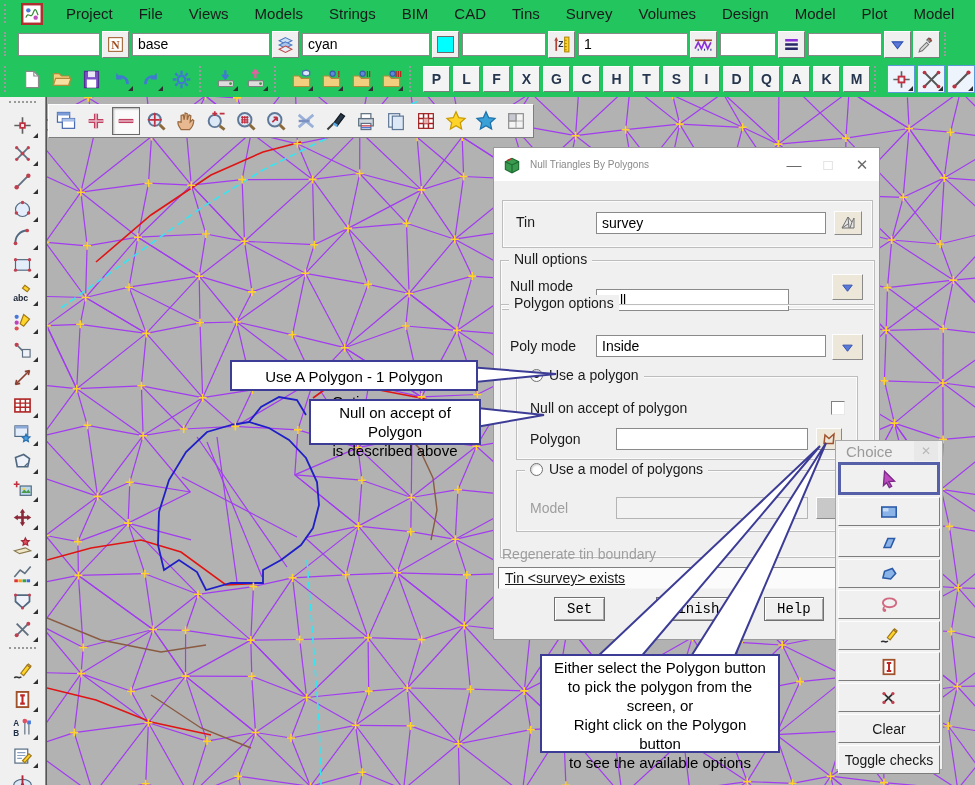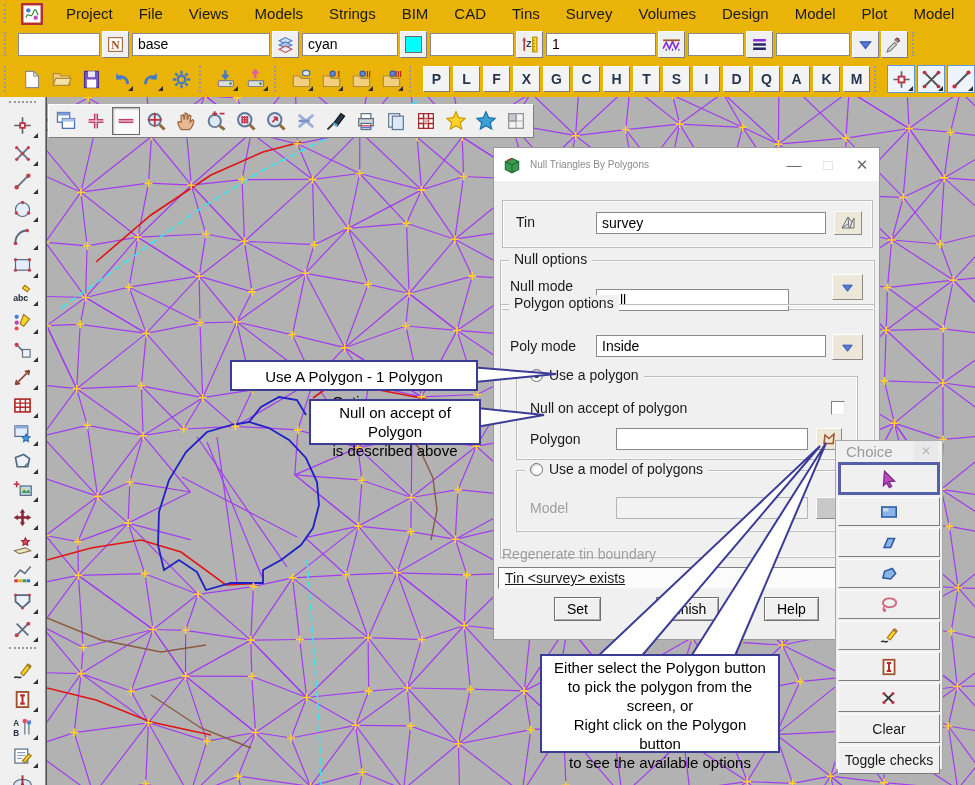--- a/index.html
+++ b/index.html
@@ -1,18 +1,18 @@
 <!DOCTYPE html>
 <html><head>
 <meta charset="utf-8">
 <style>
   * { margin:0; padding:0; box-sizing:border-box; }
   html,body { width:975px; height:785px; overflow:hidden; background:#f0f0f0;
     font-family:"Liberation Sans", sans-serif; font-size:14px; color:#1a1a1a; }
-  .app { position:relative; width:975px; height:785px; background:#eab308; }
+  .app { position:relative; width:975px; height:785px; background:#22c55e; }
 
   
   .menubar { position:absolute; left:0; top:0; width:975px; height:27px;
     display:flex; align-items:center; gap:0; white-space:nowrap; overflow:hidden; }
   .grip { width:7px; height:70%; border-left:2px dotted #9a9a9a; margin:0 4px; flex:0 0 auto; }
   .appicon { width:22px; height:22px; margin:0 10px 0 6px; flex:0 0 auto; }
   .menu-item { padding:4px 13px; font-size:15px; cursor:default; flex:0 0 auto; }
 
   .toolbar2 { position:absolute; left:0; top:27px; width:975px; height:34px;
     display:flex; align-items:center; overflow:hidden; }
@@ -90,21 +90,21 @@
   .radio { position:relative; width:13px; height:13px; border-radius:50%; background:#fff;
     border:1px solid #707070; box-shadow:inset 1px 1px 2px #cfcfcf; flex:0 0 auto; cursor:pointer; }
   .radio.sel::after { content:''; position:absolute; left:3px; top:3px; width:5px; height:5px;
     border-radius:50%; background:#1a1a1a; }
   .checkbox { position:absolute; width:14px; height:14px; background:#fff; cursor:pointer;
     border:1px solid; border-color:#808080 #e8e8e8 #e8e8e8 #808080; }
   .disabled-text { color:#9e9e9e; }
   .statusbox { position:absolute; background:#fbfbfb; border:1px solid;
     border-color:#808080 #f5f5f5 #f5f5f5 #808080; font-size:14px; padding:2px 6px;text-decoration:underline; }
   .pushbtn { position:absolute; height:24px; background:#f0f0f0; font-size:14px;
-    font-family:Liberation Sans, sans-serif; cursor:pointer; border:1px solid #707070;
+    font-family:Liberation Mono, monospace; cursor:pointer; border:1px solid #707070;
     box-shadow:inset 1px 1px 0 #fff, inset -1px -1px 0 #a8a8a8; padding:0 12px; }
 
   
   .choice { position:absolute; left:835px; top:343px; width:108px; height:330px;
     background:#f0f0f0; border:1px solid #a8a8a8; z-index:9;
     display:flex; flex-direction:column; }
   .choice-title { height:29px; display:flex; align-items:center; padding:0 4px 0 10px; }
   .choice-title-text { color:#9a9a9a; font-size:15px; flex:1 1 auto; }
   .choice-x { width:24px; height:20px; background:#e8e8e8; color:#b8b8b8;
     display:flex; align-items:center; justify-content:center; font-size:12px; cursor:pointer; }
@@ -163,21 +163,21 @@
         </svg>
       </button>
     <input class="t2input" style="width: 138px;" readonly="" value="base">
     <button class="ibtn">
         <svg viewBox="0 0 18 18" width="100%" height="100%">
           <path d="M9 2.5L15 5.5 9 8.5 3 5.5z" fill="#cfe0f5" stroke="#4a78c0"></path>
           <path d="M9 6.5L15 9.5 9 12.5 3 9.5z" fill="#a8c4ec" stroke="#4a78c0"></path>
           <path d="M9 10.5L15 13.5 9 16.5 3 13.5z" fill="#e8eef8" stroke="#c04a4a"></path>
         </svg>
       </button>
-    <input class="t2input" style="width: 96px;" readonly="" value="cyan">
+    <input class="t2input" style="width: 128px;" readonly="" value="cyan">
     <button class="ibtn">
         <span class="swatch-inner" style="background:#00ffff"></span>
       </button>
     <input class="t2input" style="width: 84px;" readonly="" value="">
     <button class="ibtn">
         <svg viewBox="0 0 18 18" width="100%" height="100%">
           <path d="M4 15V5" stroke="#b04030" stroke-width="1.6"></path>
           <path d="M4 2L2.2 5.5h3.6z" fill="#b04030"></path>
           <text x="6" y="11" font-size="8" font-weight="bold" fill="#203048">Z</text>
           <rect x="12" y="2" width="4" height="14" fill="#ffd42a" stroke="#b08800"></rect>

